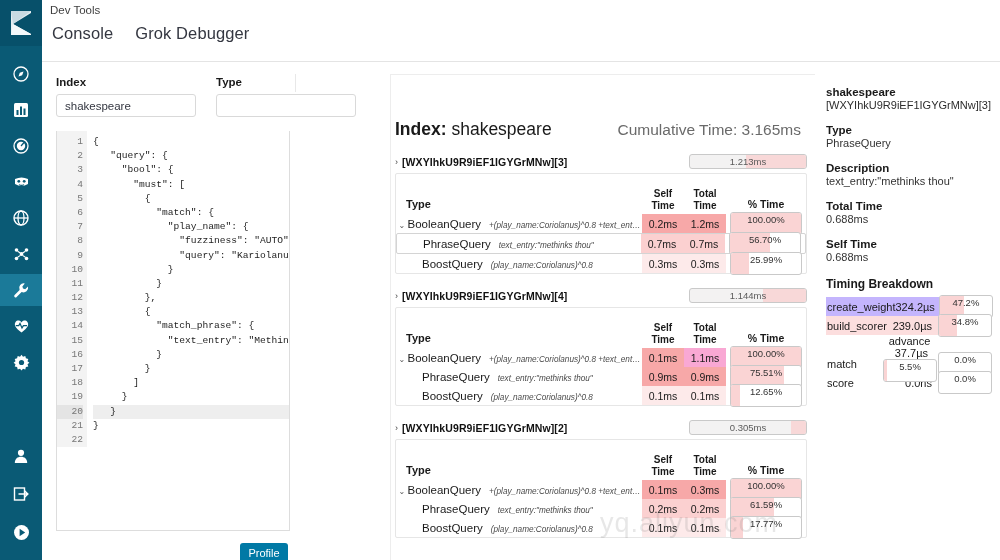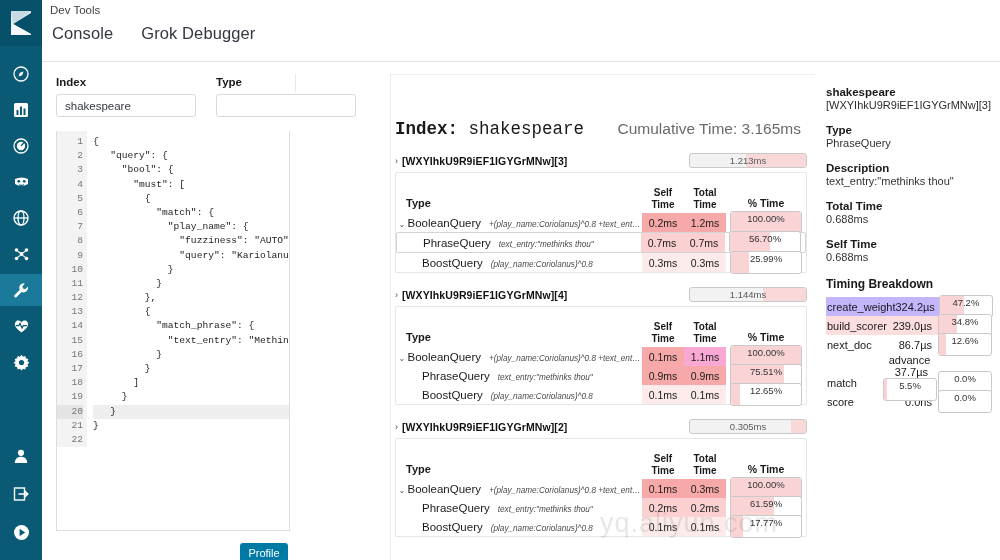--- a/index.html
+++ b/index.html
@@ -32,21 +32,21 @@
 
   
   .app-header {
     position: absolute; left: 42px; top: 0; width: 958px; height: 62px;
     background: #fff; border-bottom: 1px solid #e4e4e4;
   }
   .app-title {
     position: absolute; left: 8px; top: 4px;
     font-size: 11.5px; color: #3f3f3f;
   }
-  .tabs { position: absolute; left: 6px; top: 22px; display: flex; align-items: flex-end; gap: 20px; }
+  .tabs { position: absolute; left: 6px; top: 22px; display: flex; align-items: flex-end; gap: 14px; }
   .tab {
     font-size: 16.5px; color: #343741; padding: 2px 4px 9px 4px;
     border-bottom: 2px solid transparent; cursor: pointer; letter-spacing: .1px;
   }
   .tab.active { color: #1b6d8a; border-bottom-color: #1b6d8a; }
 
   
   .controls { position: absolute; left: 56px; top: 76px; display: flex; gap: 20px; }
   .ctl-label { font-size: 11.5px; font-weight: bold; color: #1a1a1a; margin-bottom: 6px; }
   .ctl-input {
@@ -85,21 +85,21 @@
   
   .profiler {
     position: absolute; left: 390px; top: 74px; width: 425px; height: 486px;
     border-left: 1px solid #ededed; border-top: 1px solid #ededed;
     background: #fff; overflow: hidden;
   }
   .prof-head {
     display: flex; justify-content: space-between; align-items: baseline;
     padding: 44px 14px 0 4px;
   }
-  .prof-index { font-size: 17.5px; color: #1a1a1a; font-family: Liberation Mono, monospace; }
+  .prof-index { font-size: 17.5px; color: #1a1a1a; }
   .prof-index b { font-weight: bold; }
   .prof-cum { font-size: 15.5px; color: #6a6a6a; }
 
   .shard { margin: 14px 0 0 4px; width: 412px; }
   .shard-head { display: flex; align-items: center; }
   .shard-caret { font-size: 9px; color: #444; margin-right: 4px; }
   .shard-id { font-size: 10.5px; font-weight: bold; color: #111; flex: 1; letter-spacing: .1px; }
   .timebar {
     width: 118px; height: 15px; border: 1px solid #c9c9c9; border-radius: 3px;
     position: relative; background: #f3f2f2; overflow: hidden;
@@ -554,30 +554,20 @@
         <div class="tb-row" style="background: rgb(252, 222, 222);">
           <div class="tb-k">build_scorer</div>
           <div class="tb-v">239.0µs</div>
           <div class="tb-p">
             <div class="pct">
               <div class="fill" style="width: 34.8%;"></div>
               <div class="txt">34.8%</div>
             </div>
           </div>
         </div>
-        <div class="tb-row" style="background: transparent;">
-          <div class="tb-k">next_doc</div>
-          <div class="tb-v">86.7µs</div>
-          <div class="tb-p">
-            <div class="pct">
-              <div class="fill" style="width: 12.6%;"></div>
-              <div class="txt">12.6%</div>
-            </div>
-          </div>
-        </div>
         <div class="tb-row" style="background: transparent; flex-direction: column;">
           <div class="tb-k">advance</div>
           <div class="tb-v">37.7µs</div>
           <div class="tb-p">
             <div class="pct">
               <div class="fill" style="width: 5.5%;"></div>
               <div class="txt">5.5%</div>
             </div>
           </div>
         </div>

